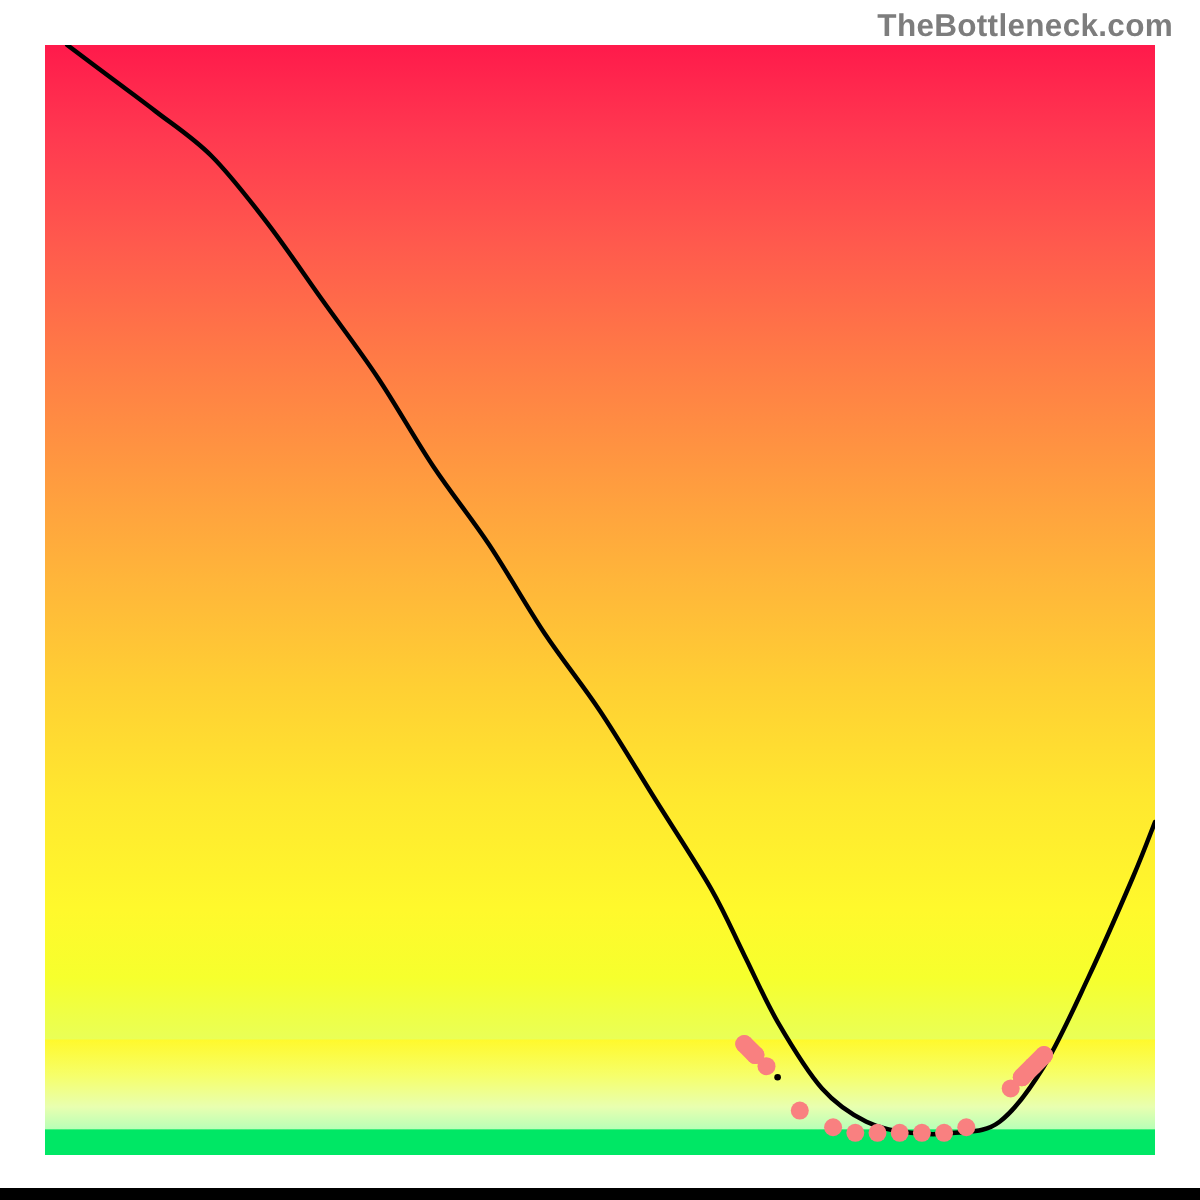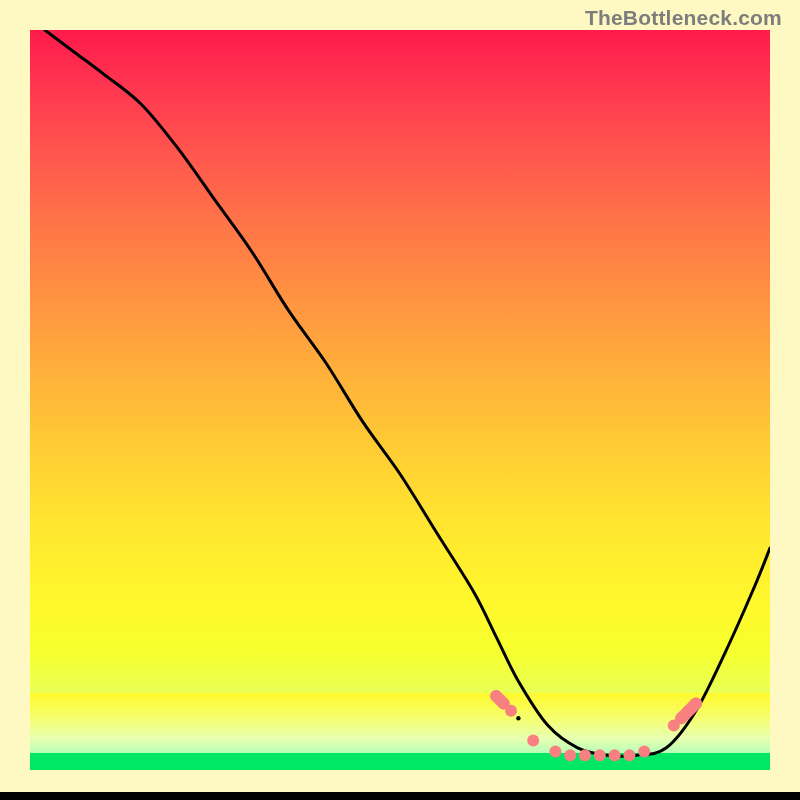--- a/index.html
+++ b/index.html
@@ -8,21 +8,21 @@
     width: 800px;
     height: 800px;
     background: #000;
     overflow: hidden;
     font-family: Arial, Helvetica, sans-serif;
   }
   .frame {
     position: absolute;
     top: 0; left: 0;
     width: 800px; height: 792px;
-    background: #fef9c3;
+    background: #ffffff;
   }
   .plot {
     position: absolute;
     top: 30px;
     left: 30px;
     width: 740px;
     height: 740px;
     background: linear-gradient(to bottom,
       #ff1a4b 0%,
       #ff3850 8%,

